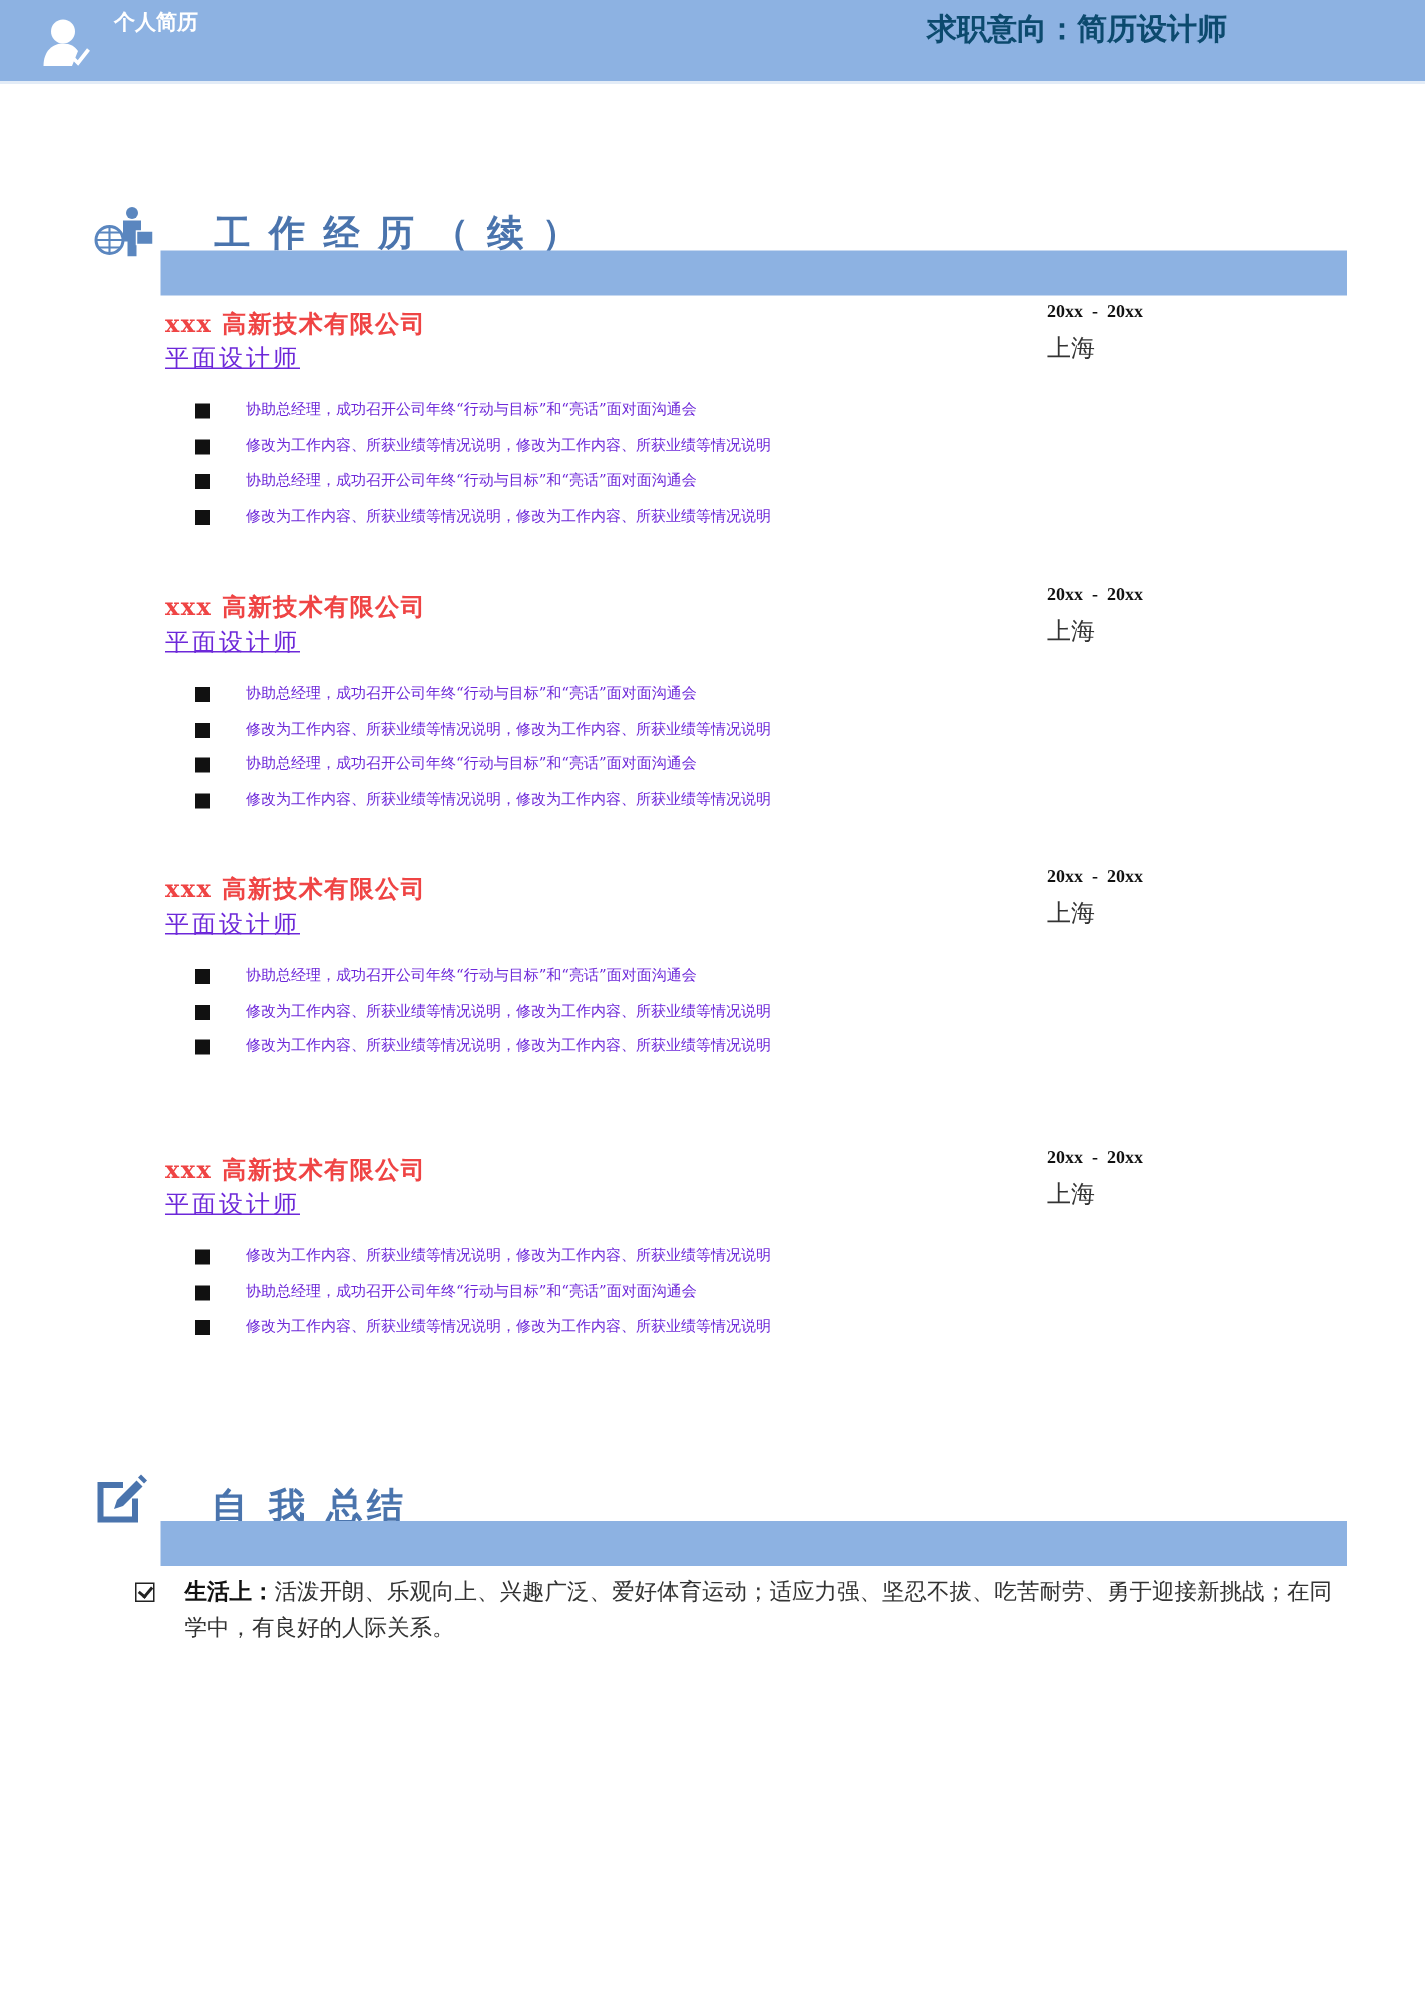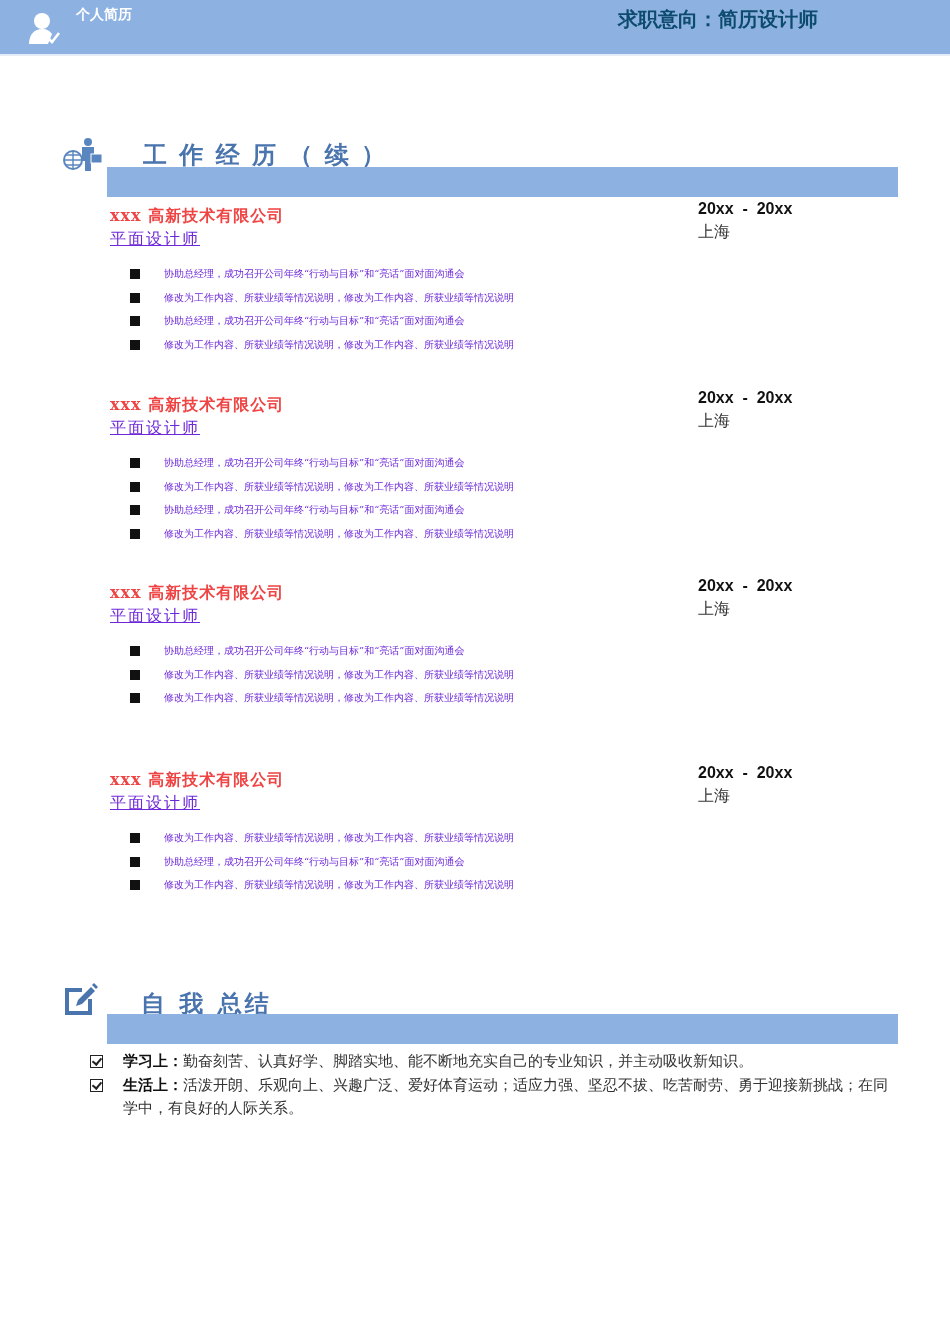--- a/index.html
+++ b/index.html
@@ -32,21 +32,21 @@
     font-family: "DejaVu Sans", "Liberation Sans", sans-serif;
     font-weight: bold; color: #4a74ad; font-size: 24px; margin-left: 36px;
   }
   .section-bar {
     position: absolute; left: 107px; width: 791px; height: 30px;
     background: #8db2e2;
   }
   .job { position: absolute; left: 110px; width: 720px; }
   .job .company { position: absolute; left: 0; top: 0; font-size: 16px; font-weight: bold; color: #ef4444; white-space: nowrap; letter-spacing: 1px; }
   .job .role { position: absolute; left: 0; top: 23px; font-size: 16px; color: #6d28d9; letter-spacing: 2px; white-space: nowrap; text-decoration: underline; }
-  .job .period { position: absolute; left: 588px; top: -6px; font-size: 16px; font-weight: bold; color: #111; white-space: pre; font-family: Liberation Sans, sans-serif; }
+  .job .period { position: absolute; left: 588px; top: -6px; font-size: 12px; font-weight: bold; color: #111; white-space: pre; font-family: Liberation Serif, serif; }
   .job .city { position: absolute; left: 588px; top: 16px; font-size: 16px; color: #333; white-space: nowrap; }
   .job ul { position: absolute; left: 20px; top: 56px; margin: 0; padding: 0; list-style: none; }
   .job li { position: relative; height: 23.5px; line-height: 23.5px; font-size: 10px; color: #6d28d9; white-space: nowrap; padding-left: 34px; }
   .job li .sq { position: absolute; left: 0; top: 7px; width: 10px; height: 10px; background: #111; }
   .summary { position: absolute; left: 88px; top: 1050px; width: 800px; }
   .summary .item { position: relative; padding-left: 35px; font-size: 15px; line-height: 23.5px; color: #333; }
   .summary .item .cb { position: absolute; left: 2px; top: 5px; width: 11px; height: 11px; border: 1.5px solid #222; }
   .summary .item .cb::after { content: ""; position: absolute; left: 3px; top: 0px; width: 4px; height: 7px; border-right: 2px solid #222; border-bottom: 2px solid #222; transform: rotate(40deg); }
   .summary .item .k { font-weight: bold; color: #111; }
 </style>
@@ -131,19 +131,15 @@
     <path d="M14 24 L16 18 L29 5 L33 9 L20 22 Z" fill="#4a74ad"></path>
     <path d="M30 3 L32 1 L36 5 L34 7 Z" fill="#4a74ad"></path>
   </svg>
   <div class="label" style="left:43px;top:6px;letter-spacing:3px;">自 我 总结</div>
 </div>
 <div class="section-bar" style="top:1014px;"></div>
 
 <div class="summary">
   <div class="item">
     <span class="cb"></span>
-    <span class="k">学习上：</span><span>勤奋刻苦、认真好学、脚踏实地、能不断地充实自己的专业知识，并主动吸收新知识。</span>
-  </div>
-  <div class="item">
-    <span class="cb"></span>
     <span class="k">生活上：</span><span>活泼开朗、乐观向上、兴趣广泛、爱好体育运动；适应力强、坚忍不拔、吃苦耐劳、勇于迎接新挑战；在同学中，有良好的人际关系。</span>
   </div>
 </div>
 
 </body></html>

